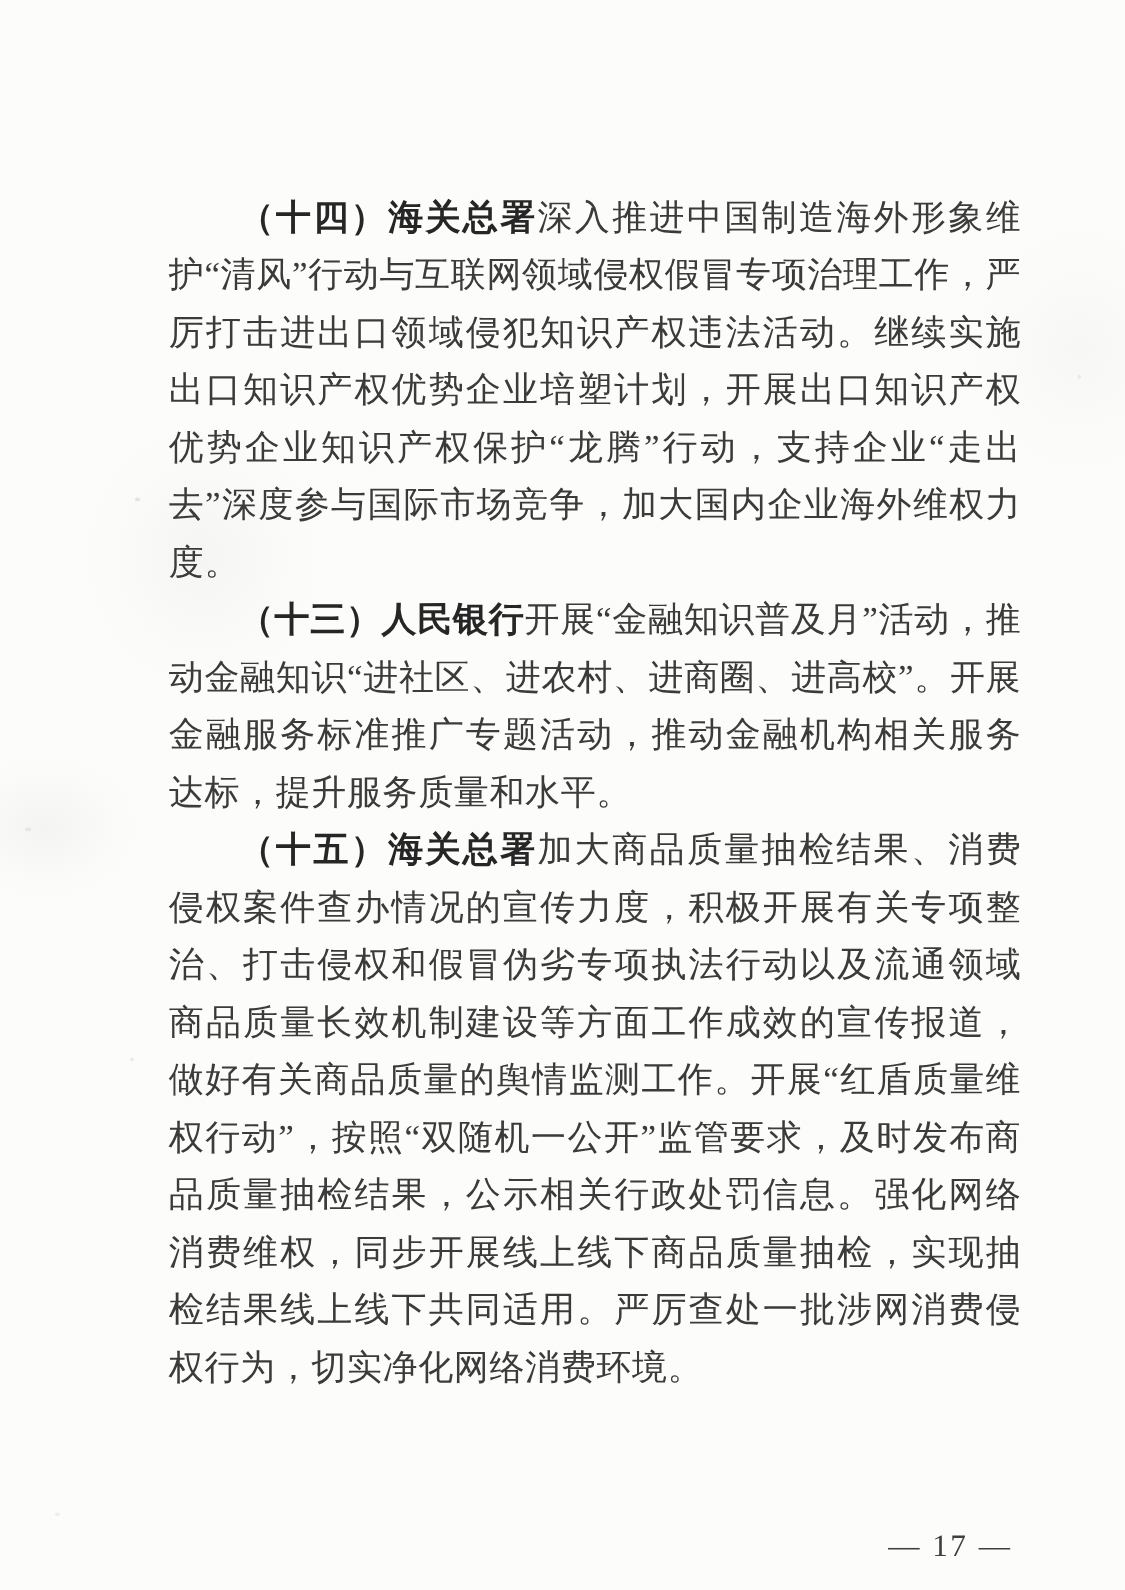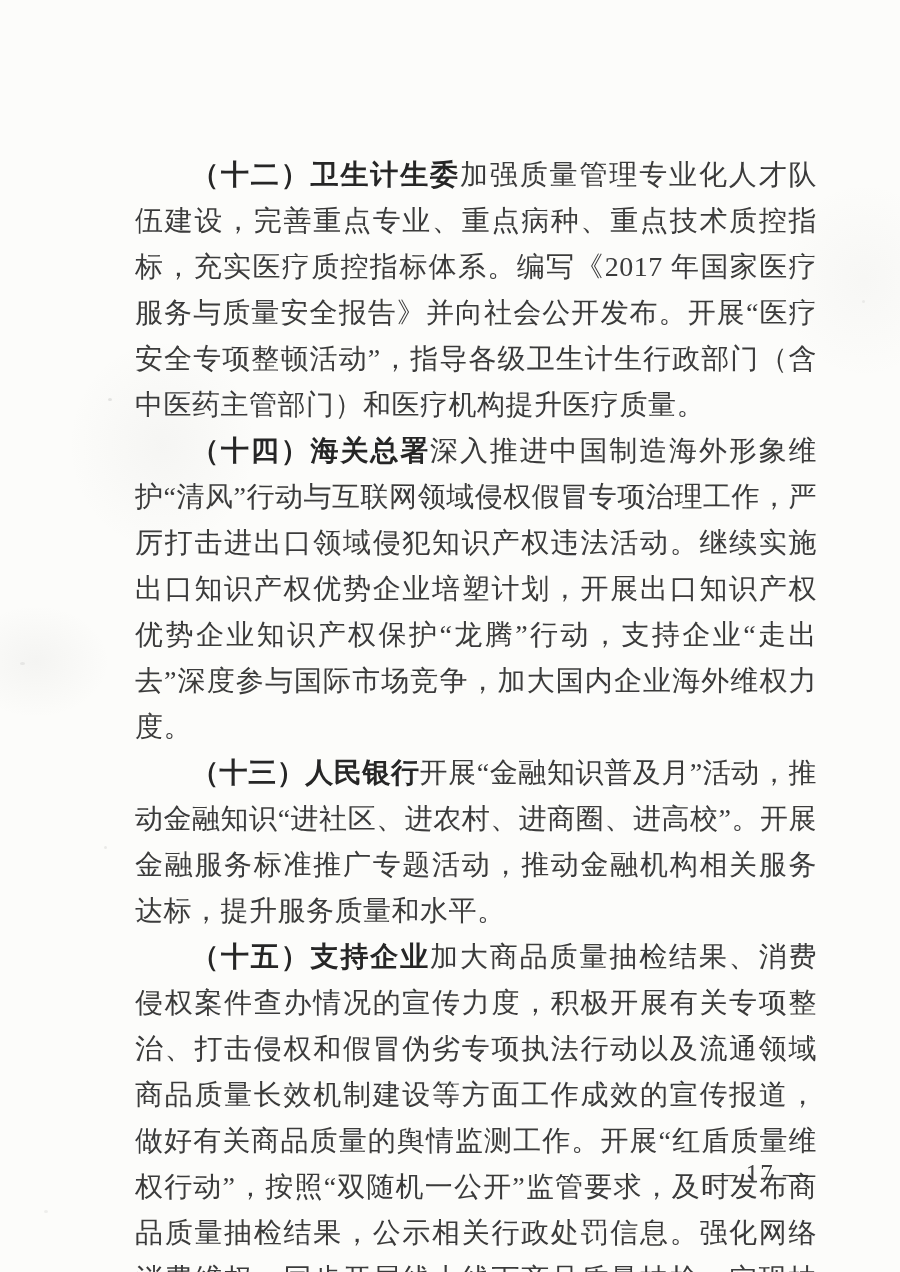--- a/index.html
+++ b/index.html
@@ -39,21 +39,21 @@
     text-indent: 2em;
     letter-spacing: 0.5px;
     text-rendering: optimizeLegibility;
   }
   .para .lead {
     font-weight: bold;
     color: #262626;
   }
   .pagenum {
     position: absolute;
-    top: 1160px;
+    top: 1224px;
     right: 90px;
     font-size: 25px;
     letter-spacing: 2px;
     color: #3f3f3f;
   }
   
   .speck {
     position: absolute;
     background: rgba(90, 90, 88, 0.28);
     border-radius: 50%;
@@ -64,27 +64,26 @@
   .speck.s4 { left: 44px;  top: 1210px; width: 4px; height: 3px; opacity: .3; }
   .speck.s5 { left: 862px; top: 300px; width: 3px; height: 3px; opacity: .3; }
 </style>
 </head>
 <body>
 
 <div class="page">
 
   <div class="content">
 
-    <p class="para"><span class="lead">（十二）卫生计生委</span><span>加强质量管理专业化人才队伍建设，完善重点专业、重点病种、重点技术质控指标，充实医疗质控指标体系。编写《2017 年国家医疗服务与质量安全报告》并向社会公开发布。开展“医疗安全专项整顿活动”，指导各级卫生计生行政部门（含中医药主管部门）和医疗机构提升医疗质量。</span></p>
 
     <p class="para"><span class="lead">（十四）海关总署</span><span>深入推进中国制造海外形象维护“清风”行动与互联网领域侵权假冒专项治理工作，严厉打击进出口领域侵犯知识产权违法活动。继续实施出口知识产权优势企业培塑计划，开展出口知识产权优势企业知识产权保护“龙腾”行动，支持企业“走出去”深度参与国际市场竞争，加大国内企业海外维权力度。</span></p>
 
     <p class="para"><span class="lead">（十三）人民银行</span><span>开展“金融知识普及月”活动，推动金融知识“进社区、进农村、进商圈、进高校”。开展金融服务标准推广专题活动，推动金融机构相关服务达标，提升服务质量和水平。</span></p>
 
-    <p class="para"><span class="lead">（十五）支持企业</span><span>加大商品质量抽检结果、消费侵权案件查办情况的宣传力度，积极开展有关专项整治、打击侵权和假冒伪劣专项执法行动以及流通领域商品质量长效机制建设等方面工作成效的宣传报道，做好有关商品质量的舆情监测工作。开展“红盾质量维权行动”，按照“双随机一公开”监管要求，及时发布商品质量抽检结果，公示相关行政处罚信息。强化网络消费维权，同步开展线上线下商品质量抽检，实现抽检结果线上线下共同适用。严厉查处一批涉网消费侵权行为，切实净化网络消费环境。</span></p>
+    <p class="para"><span class="lead">（十五）海关总署</span><span>加大商品质量抽检结果、消费侵权案件查办情况的宣传力度，积极开展有关专项整治、打击侵权和假冒伪劣专项执法行动以及流通领域商品质量长效机制建设等方面工作成效的宣传报道，做好有关商品质量的舆情监测工作。开展“红盾质量维权行动”，按照“双随机一公开”监管要求，及时发布商品质量抽检结果，公示相关行政处罚信息。强化网络消费维权，同步开展线上线下商品质量抽检，实现抽检结果线上线下共同适用。严厉查处一批涉网消费侵权行为，切实净化网络消费环境。</span></p>
 
   </div>
 
   <div class="pagenum">— 17 —</div>
 
   <span class="speck s1"></span>
   <span class="speck s2"></span>
   <span class="speck s3"></span>
   <span class="speck s4"></span>
   <span class="speck s5"></span>

